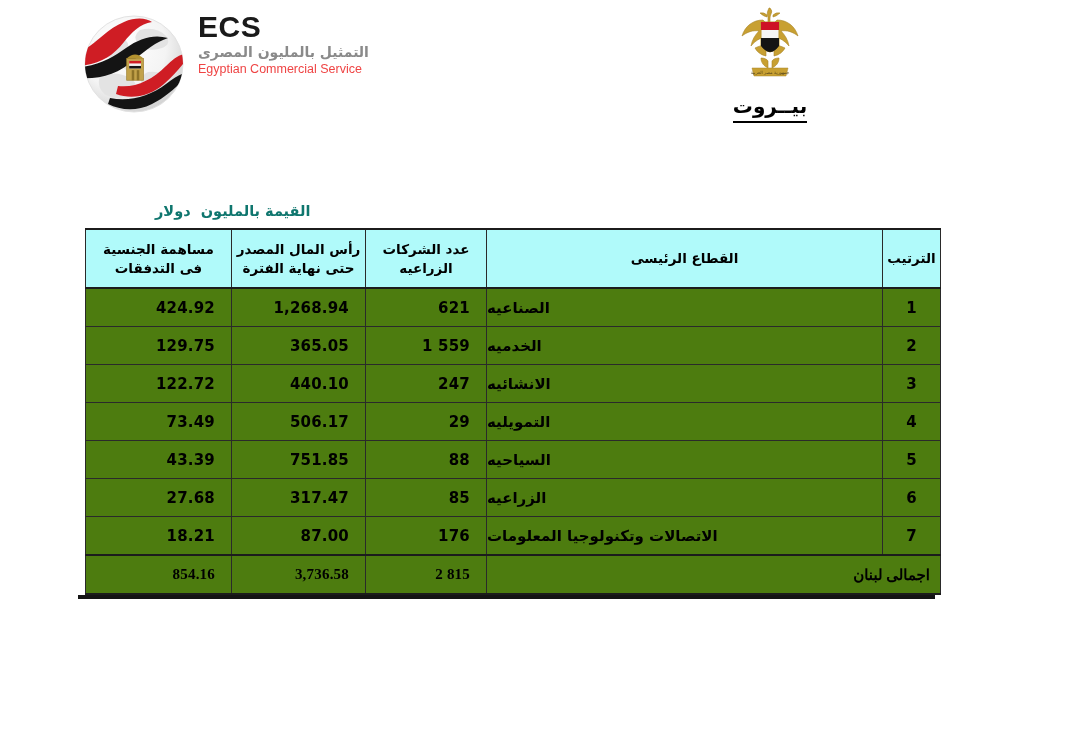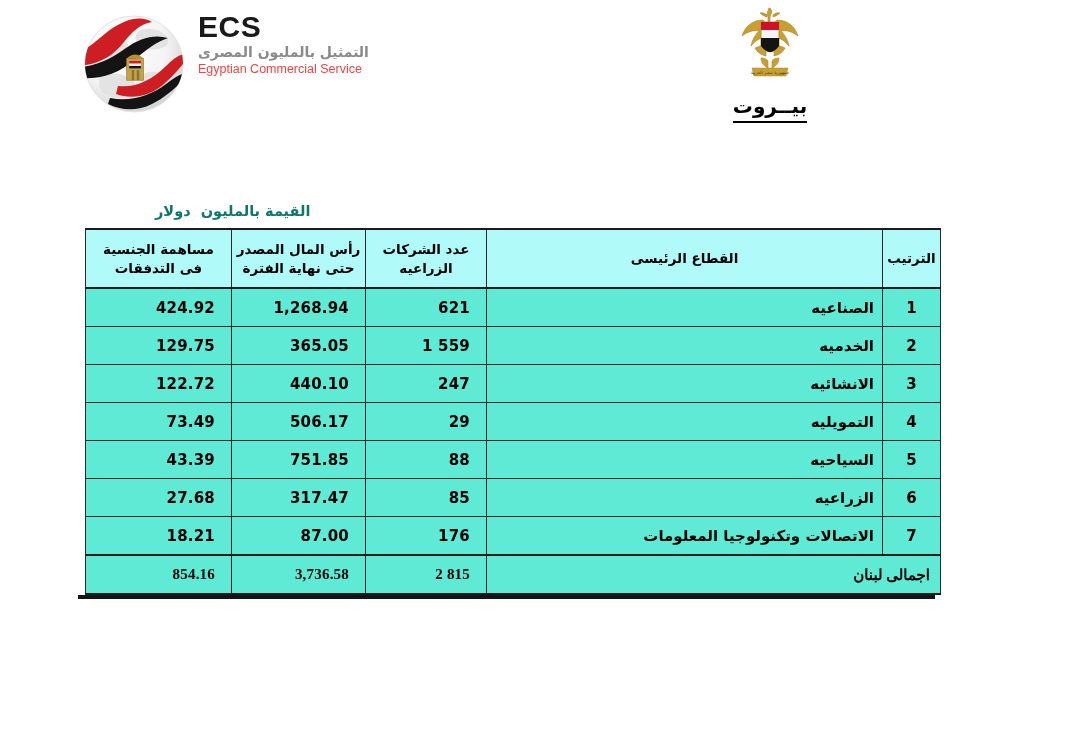--- a/index.html
+++ b/index.html
@@ -149,36 +149,35 @@
     font-size: 13.5px;
     font-weight: bold;
     line-height: 1.38;
     vertical-align: middle;
     text-align: center;
     border-top: 2.5px solid #1c1c1c;
     border-bottom: 2.5px solid #1c1c1c;
   }
   .data-table tbody td {
     height: 37px;
-    background: #5eead4;
+    background: #4d7c0f;
     font-size: 15px;
     font-weight: bold;
     vertical-align: middle;
   }
 
   
   .col-rank       { width: 57px;  text-align: center; }
   .col-sector     { width: 395px; text-align: left;  padding-left: 6px; }
   .col-count      { width: 120px; text-align: left;  padding-left: 14px; }
   .col-capital    { width: 133px; text-align: left;  padding-left: 14px; }
   .col-contrib    { width: 145px; text-align: left;  padding-left: 14px; }
 
   
   td.col-sector {
-    text-align: right;
     padding-right: 8px;
     padding-left: 0;
     font-size: 14.5px;
   }
   
   td.col-count, td.col-capital, td.col-contrib {
     direction: ltr;
     text-align: right;
     padding-right: 16px;
     padding-left: 0;

